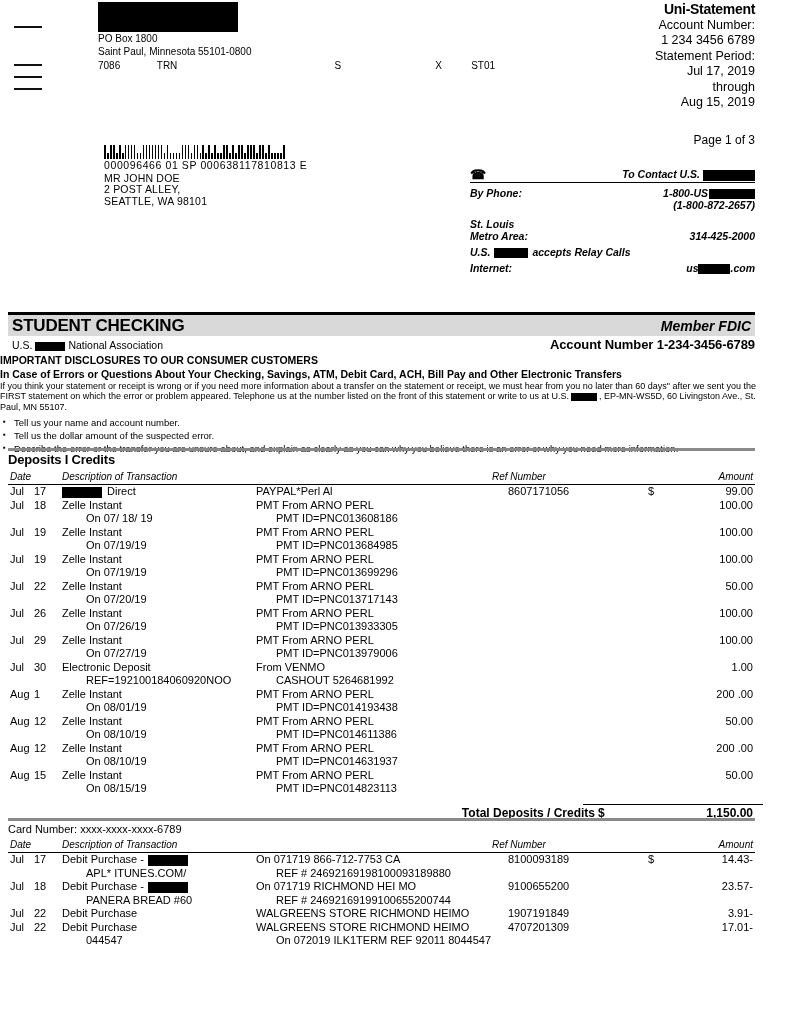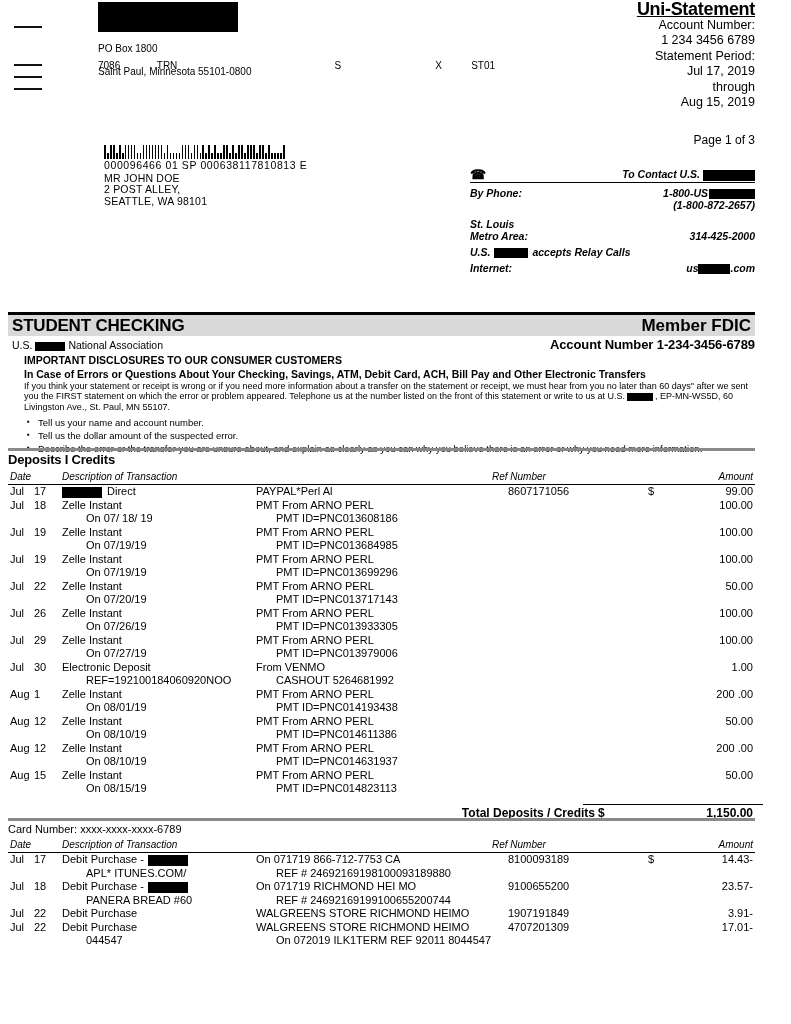--- a/index.html
+++ b/index.html
@@ -14,27 +14,27 @@
   }
   .pg { position:absolute; inset:0; }
 
   
   .tick { position:absolute; left:14px; width:28px; height:0; border-top:2px solid #111; }
 
   
   .redact { display:inline-block; background:#000; vertical-align:middle; }
   .ret { position:absolute; left:98px; top:2px; font-size:10px; line-height:13px; }
   .ret .logobox { width:140px; height:30px; background:#000; }
-  .ret .l { white-space:nowrap;margin-top:10px; }
+  .ret .l { white-space:nowrap; }
   .retcodes { position:absolute; left:98px; top:60px; font-size:10px; white-space:nowrap; }
   .retcodes span { display:inline-block; }
 
   
   .sttl { position:absolute; right:36px; top:2px; text-align:right; line-height:15.5px; font-size:12.5px; }
-  .sttl .big { font-size:18px; font-weight:bold; letter-spacing:-0.3px;text-decoration:underline; }
+  .sttl .big { font-size:14px; font-weight:bold; letter-spacing:-0.3px; }
   .pageno { position:absolute; right:36px; top:133px; font-size:12px; }
 
   
   .barcode { position:absolute; left:104px; top:145px; height:14px; display:flex; align-items:flex-end; }
   .barcode i { display:block; background:#000; margin-right:1.4px; width:1.6px; }
   .mail { position:absolute; left:104px; top:160px; font-size:10.5px; line-height:10.6px; }
   .mail div { white-space:nowrap; letter-spacing:0.2px; }
   .mail .ln1 { letter-spacing:0.6px; }
 
   
@@ -45,27 +45,27 @@
   .crule { border-top:1.6px solid #000; margin-bottom:4px; }
   .contact .lbl { white-space:nowrap; }
   .contact .val { white-space:nowrap; }
   .contact .sp { height:7px; }
 
   
   .bandrule { position:absolute; left:8px; right:36px; top:312px; border-top:3px solid #000; }
   .band { position:absolute; left:8px; right:36px; top:315px; height:21px; background:#d9d9d9;
           display:flex; justify-content:space-between; align-items:center; padding:0 4px; box-sizing:border-box; }
   .band .pname { font-size:17px; font-weight:bold; letter-spacing:-0.2px; }
-  .band .fdic { font-size:17px; font-weight:bold; }
+  .band .fdic { font-size:14px; font-weight:bold; font-style:italic; }
   .bandsub { position:absolute; left:12px; right:36px; top:337px; display:flex; justify-content:space-between; align-items:baseline; }
   .bandsub .nat { font-size:10.5px; }
   .bandsub .acct { font-size:13px; font-weight:bold; letter-spacing:-0.1px; }
 
   
-  .disc { position:absolute; left:24px; right:30px; top:354px; }
+  .disc { position:absolute; left:0; right:30px; top:354px; }
   .disc .h1 { font-size:10.5px; font-weight:bold; }
   .disc .h2 { font-size:10.5px; font-weight:bold; margin-top:2px; }
   .disc .p { font-size:9px; line-height:10.4px; margin-top:1px; }
   .disc ul { margin:4px 0 0 0; padding-left:14px; list-style:none; }
   .disc li { font-size:9.5px; line-height:13px; position:relative; }
   .disc li:before { content:"\25AA"; position:absolute; left:-11px; top:-1px; font-size:8px; }
 
   
   .secrule { position:absolute; left:8px; right:36px; border-top:3px solid #8a8a8a; }
 

